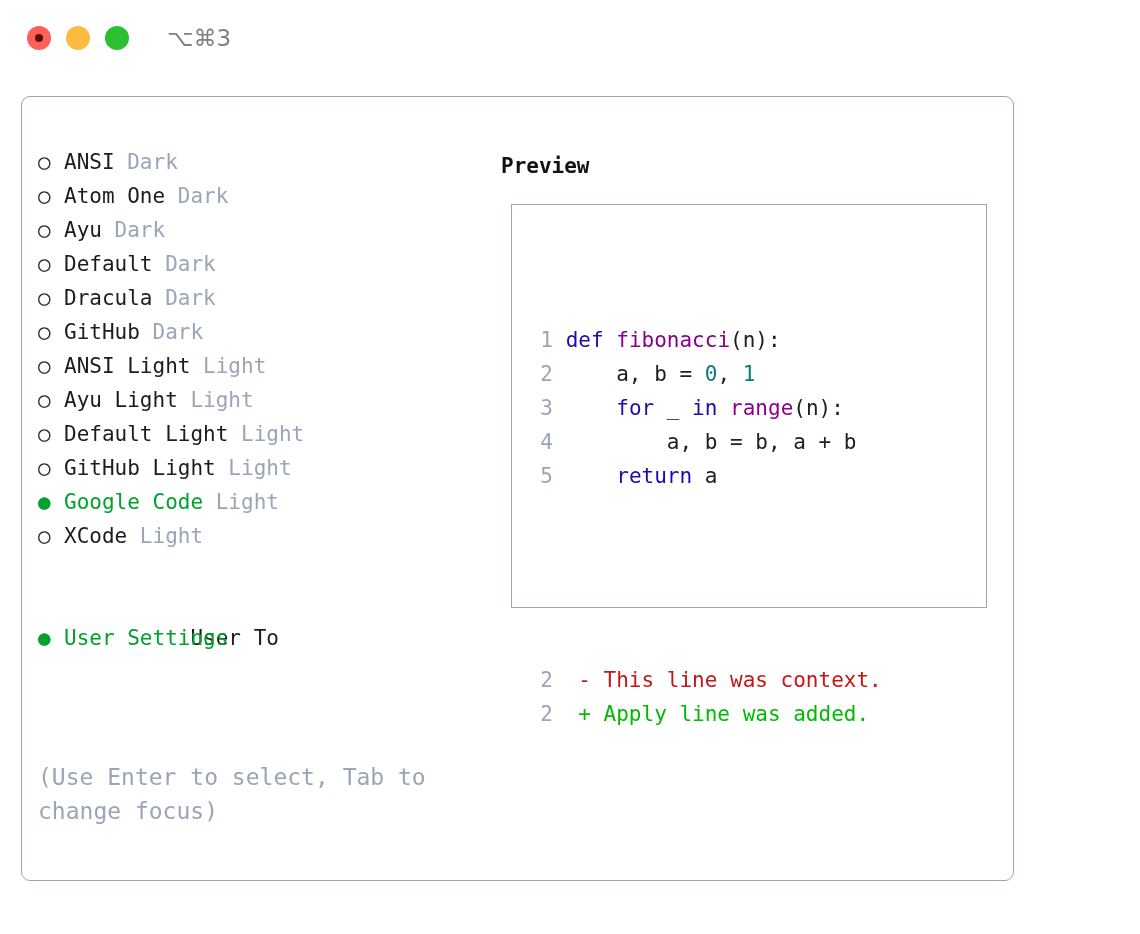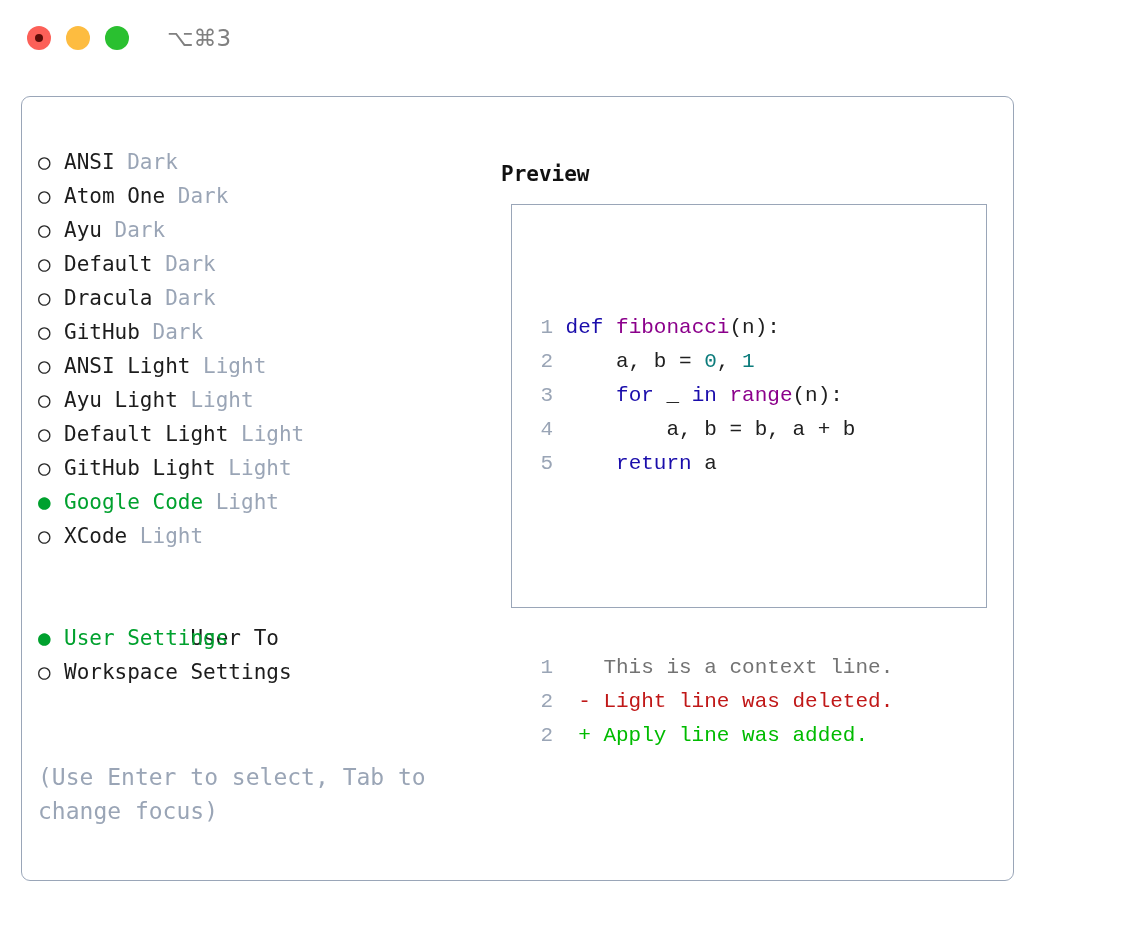--- a/index.html
+++ b/index.html
@@ -137,21 +137,21 @@
     font-size: 23px;
     line-height: 34px;
     color: #9aa5b6;
     white-space: pre-wrap;
   }
 
   
   .right-col {
     position: absolute;
     left: 479px;
-    top: 60px;
+    top: 52px;
     width: 500px;
   }
   .preview-title {
     font-size: 21px;
     font-weight: bold;
     color: #111111;
     line-height: 34px;
     white-space: pre;
   }
   .preview-box {
@@ -160,25 +160,24 @@
     top: 107px;
     width: 476px;   
     height: 404px;  
     border: 1.5px solid #9aa6b8;
     background: #ffffff;
     box-sizing: border-box;
   }
   .code {
     position: absolute;
     left: 17px;
-    top: 38px;
-    font-size: 21px;
-    line-height: 34px;
-    white-space: pre;
-    font-family: Liberation Mono, monospace;
+    top: 50px;
+    font-size: 21px;
+    line-height: 34px;
+    white-space: pre;
   }
   .code-line { white-space: pre; }
   .ln {
     display: inline-block;
     width: 24px;
     text-align: right;
     color: #9aa5b6;
   }
   .gap { height: 34px; }
 
@@ -227,33 +226,32 @@
             <div class="row"><span class="marker unsel">○</span><span class="label">XCode</span><span class="badge"> Light</span></div>
           </div>
 
         <div class="row gap"></div>
 
         <div class="row">
           <span class="marker blank">○</span><span class="label">User To</span>
         </div>
         <div id="apply-rows">
             <div class="row"><span class="marker sel">●</span><span class="label active">User Settings</span></div>
-            <div class="row"><span class="marker unsel">○</span><span class="label">Workspace Settings</span></div>
           </div>
       </div>
 
       <div class="hint">(Use Enter to select, Tab to change focus)</div>
 
       <div class="right-col">
         <div class="preview-title">Preview</div>
       </div>
 
       <div class="preview-box">
         <div class="code">
           <div id="code-rows"><div class="code-line"><span class="ln">1</span> <span class="kw">def </span><span class="fn">fibonacci</span><span class="punc">(n):</span></div><div class="code-line"><span class="ln">2</span> <span class="plain">    a, b = </span><span class="num">0</span><span class="plain">, </span><span class="num">1</span></div><div class="code-line"><span class="ln">3</span> <span class="plain">    </span><span class="kw">for</span><span class="plain"> _ </span><span class="kw">in</span><span class="plain"> </span><span class="fn">range</span><span class="punc">(n):</span></div><div class="code-line"><span class="ln">4</span> <span class="plain">        a, b = b, a + b</span></div><div class="code-line"><span class="ln">5</span> <span class="plain">    </span><span class="kw">return</span><span class="plain"> a</span></div></div>
           <div class="gap"></div>
-          <div id="diff-rows"><div class="code-line"><span class="ln">1</span><span class="diff-ctx">    This is a context line.</span></div><div class="code-line"><span class="ln">2</span><span class="diff-del">  - Light line was deleted.</span></div><div class="code-line"><span class="ln">2</span><span class="diff-add">  + Apply line was added.</span></div></div>
+          <div id="diff-rows"><div class="code-line"><span class="ln">2</span><span class="diff-del">  - This line was context.</span></div><div class="code-line"><span class="ln">2</span><span class="diff-add">  + Apply line was added.</span></div></div>
         </div>
       </div>
 
     </div>
   </div>
 </div>
 
 </body></html>

